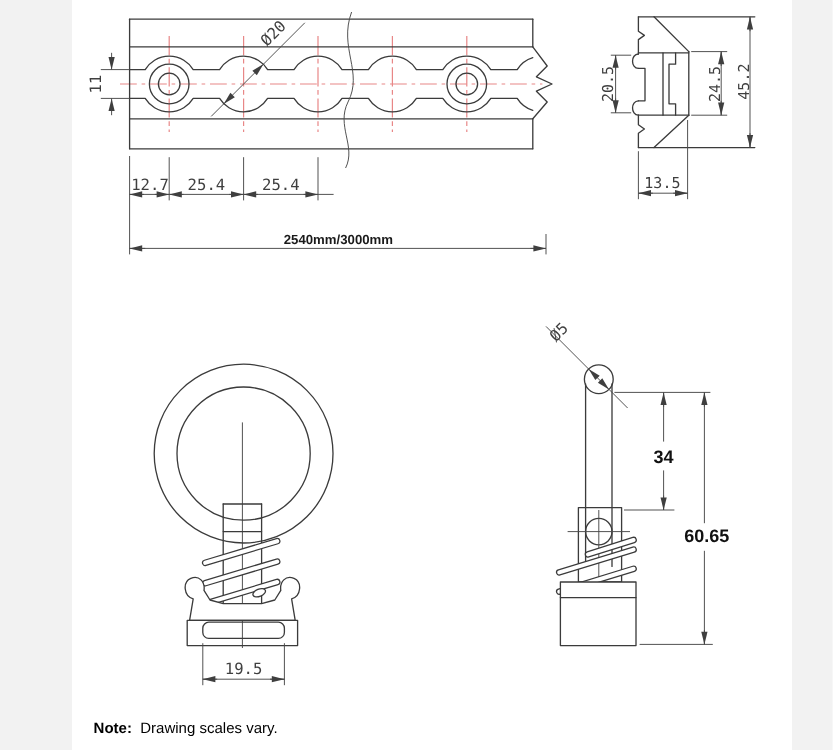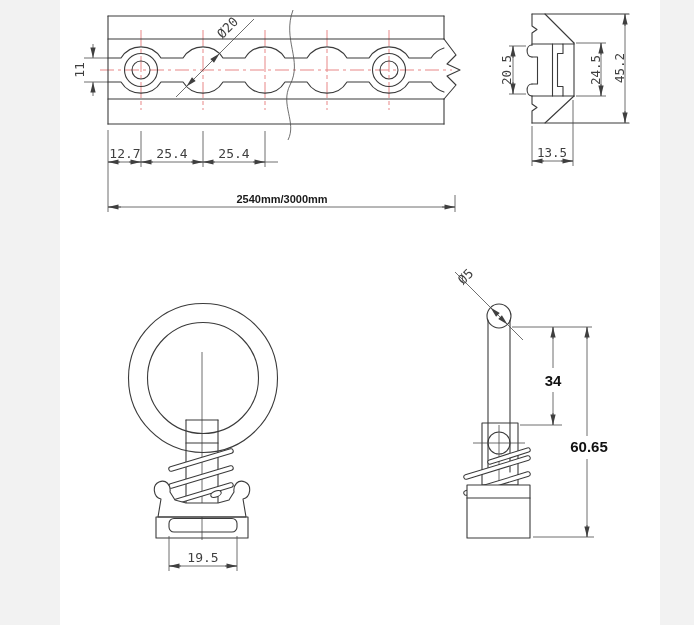--- a/index.html
+++ b/index.html
@@ -258,13 +258,17 @@
       <g>
         <path class="dim" d="M587,327 V436"></path>
         <path class="dim" d="M587,459 V537"></path>
         <path class="dim" d="M587,339 L587,327" marker-end="url(#arw)"></path>
         <path class="dim" d="M587,525 L587,537" marker-end="url(#arw)"></path>
         <text class="bold-dim" text-anchor="middle" x="589" y="452">60.65</text>
       </g>
     </g>
   </svg>
 
+  <div class="note">
+    <b>Note:</b>&nbsp;
+    <span>Drawing scales vary.</span>
+  </div>
 </div>
 
 </body></html>

